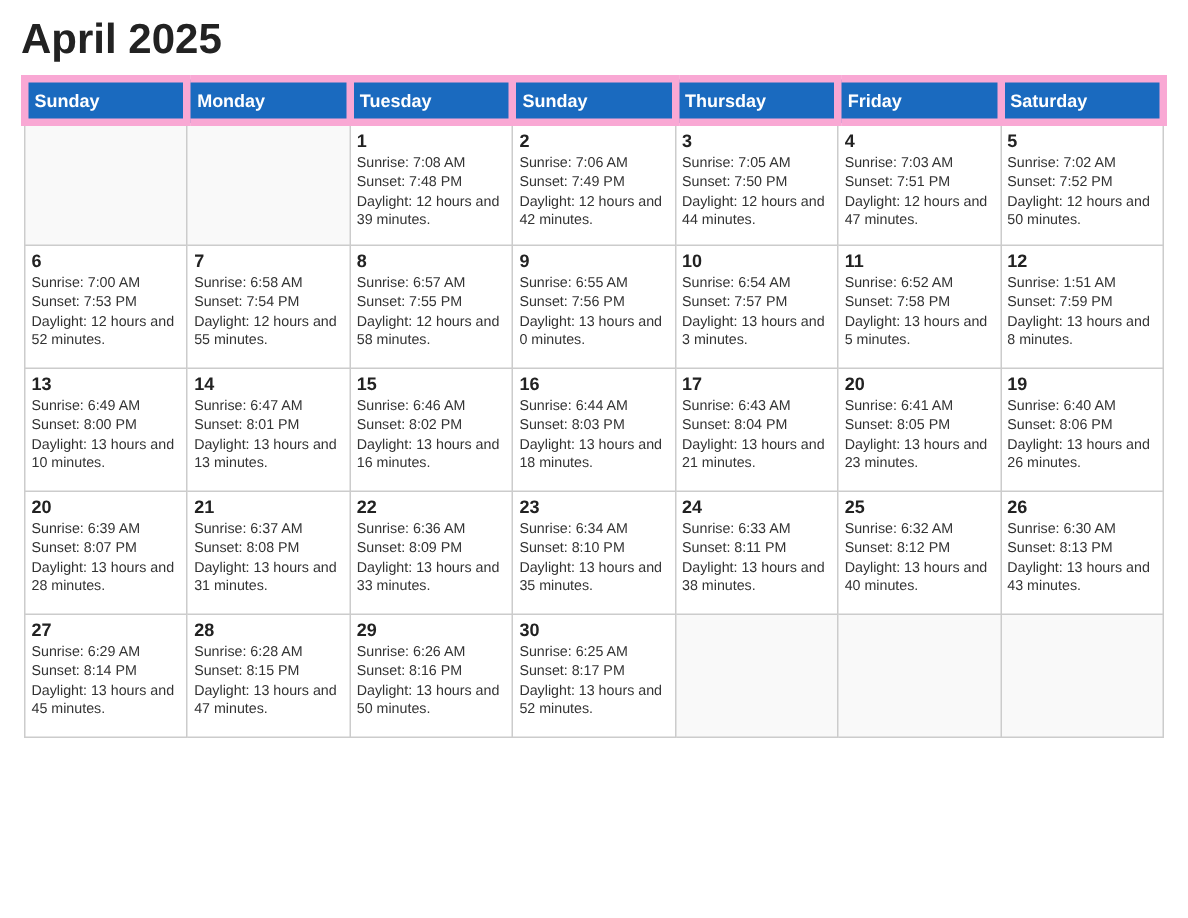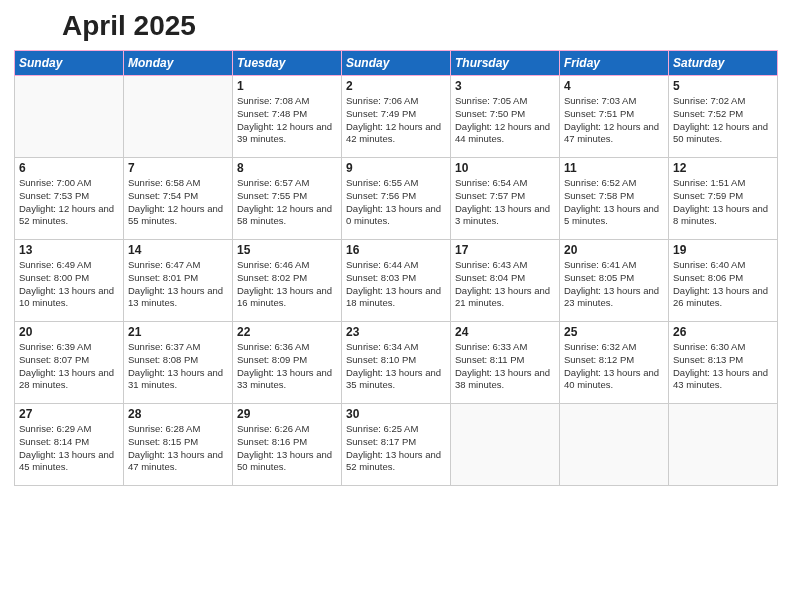--- a/index.html
+++ b/index.html
@@ -33,21 +33,20 @@
     }
     .logo-general { color: #333; }
     .logo-blue { color: #1a6abf; }
     .logo-icon {
       width: 22px;
       height: 22px;
       margin-left: 2px;
     }
     .title-block {
       text-align: center;
-      margin-left: 48px;
     }
     .main-title {
       font-size: 28px;
       font-weight: bold;
       color: #222;
     }
     .subtitle {
       font-size: 13px;
       color: #555;
     }
@@ -56,22 +55,21 @@
       border-collapse: collapse;
       table-layout: fixed;
     }
     .calendar th {
       background: #1a6abf;
       color: #fff;
       font-size: 12px;
       font-weight: bold;
       padding: 5px 4px;
       text-align: left;
-      border: 1px solid #f9a8d4;
-      font-style: italic;
+      border: 5px solid #f9a8d4;
     }
     .calendar td {
       border: 1px solid #ccc;
       vertical-align: top;
       padding: 3px 4px;
       font-size: 10px;
       color: #333;
       height: 82px;
     }
     .day-number {

